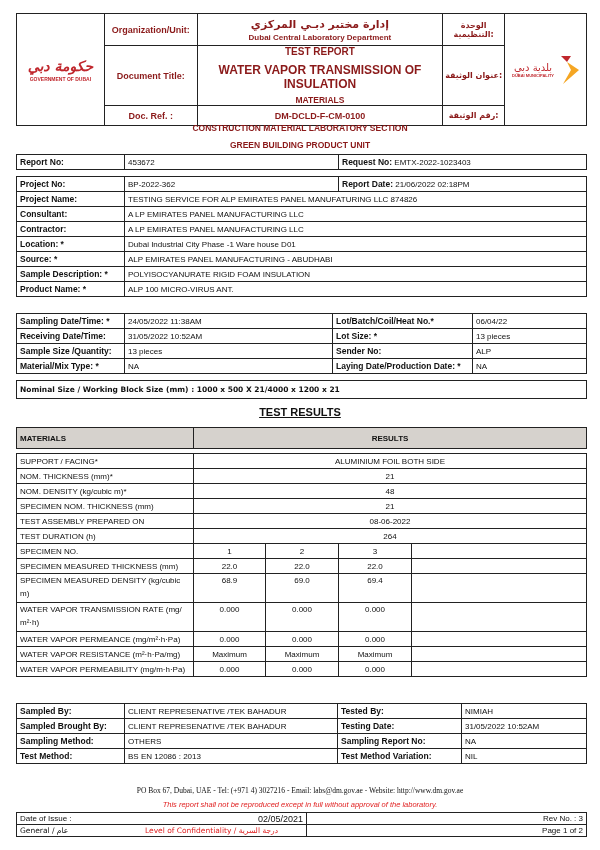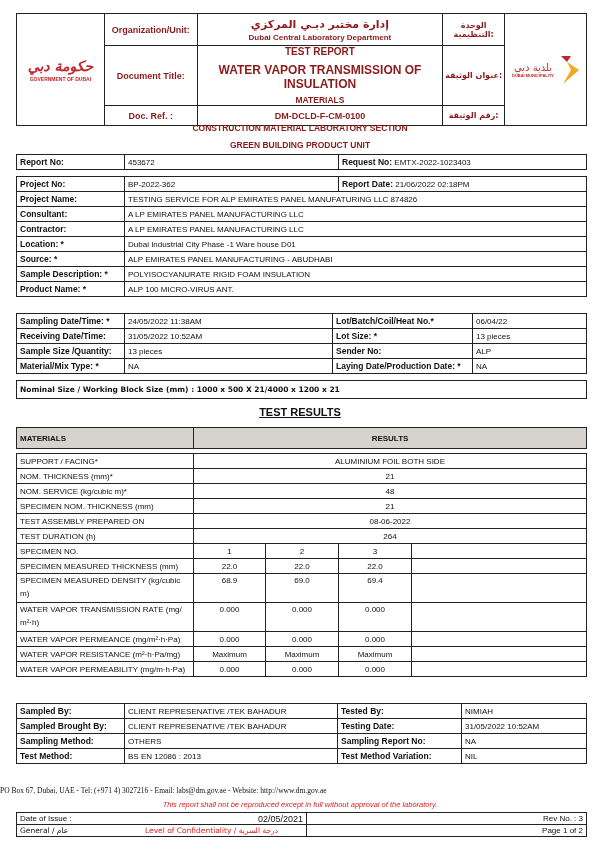--- a/index.html
+++ b/index.html
@@ -204,21 +204,21 @@
   <tbody id="single-rows">
       <tr>
         <td>SUPPORT / FACING*</td>
         <td colspan="4" class="c">ALUMINIUM FOIL BOTH SIDE</td>
       </tr>
       <tr>
         <td>NOM. THICKNESS (mm)*</td>
         <td colspan="4" class="c">21</td>
       </tr>
       <tr>
-        <td>NOM. SERVICE (kg/cubic m)*</td>
+        <td>NOM. DENSITY (kg/cubic m)*</td>
         <td colspan="4" class="c">48</td>
       </tr>
       <tr>
         <td>SPECIMEN NOM. THICKNESS (mm)</td>
         <td colspan="4" class="c">21</td>
       </tr>
       <tr>
         <td>TEST ASSEMBLY PREPARED ON</td>
         <td colspan="4" class="c">08-06-2022</td>
       </tr>
@@ -308,21 +308,21 @@
       </tr>
   <tr>
         <td class="l">Test Method:</td>
         <td>BS EN 12086 : 2013</td>
         <td class="l">Test Method Variation:</td>
         <td>NIL</td>
       </tr>
 </tbody>
   </table>
 
-<div class="abs" style="top:786px;left:0;width:600px;text-align:left;font-family:'Liberation Serif',serif;font-size:7.5px;">PO Box 67, Dubai, UAE - Tel: (+971 4) 3027216 - Email: labs@dm.gov.ae - Website: http://www.dm.gov.ae</div>
+<div class="abs" style="top:786px;left:0;width:600px;text-align:center;font-family:'Liberation Serif',serif;font-size:7.5px;">PO Box 67, Dubai, UAE - Tel: (+971 4) 3027216 - Email: labs@dm.gov.ae - Website: http://www.dm.gov.ae</div>
 <div class="abs" style="top:800px;left:0;width:600px;text-align:center;font-size:7.5px;font-style:italic;color:#e02020;">This report shall not be reproduced except in full without approval of the laboratory.</div>
 
 <table class="abs foot" style="top:812px;left:16px;width:571px;border:1.5px solid #222;">
   <colgroup>
       <col style="width:290px">
       <col>
     </colgroup>
   <tbody>
       <tr>
     <td>

